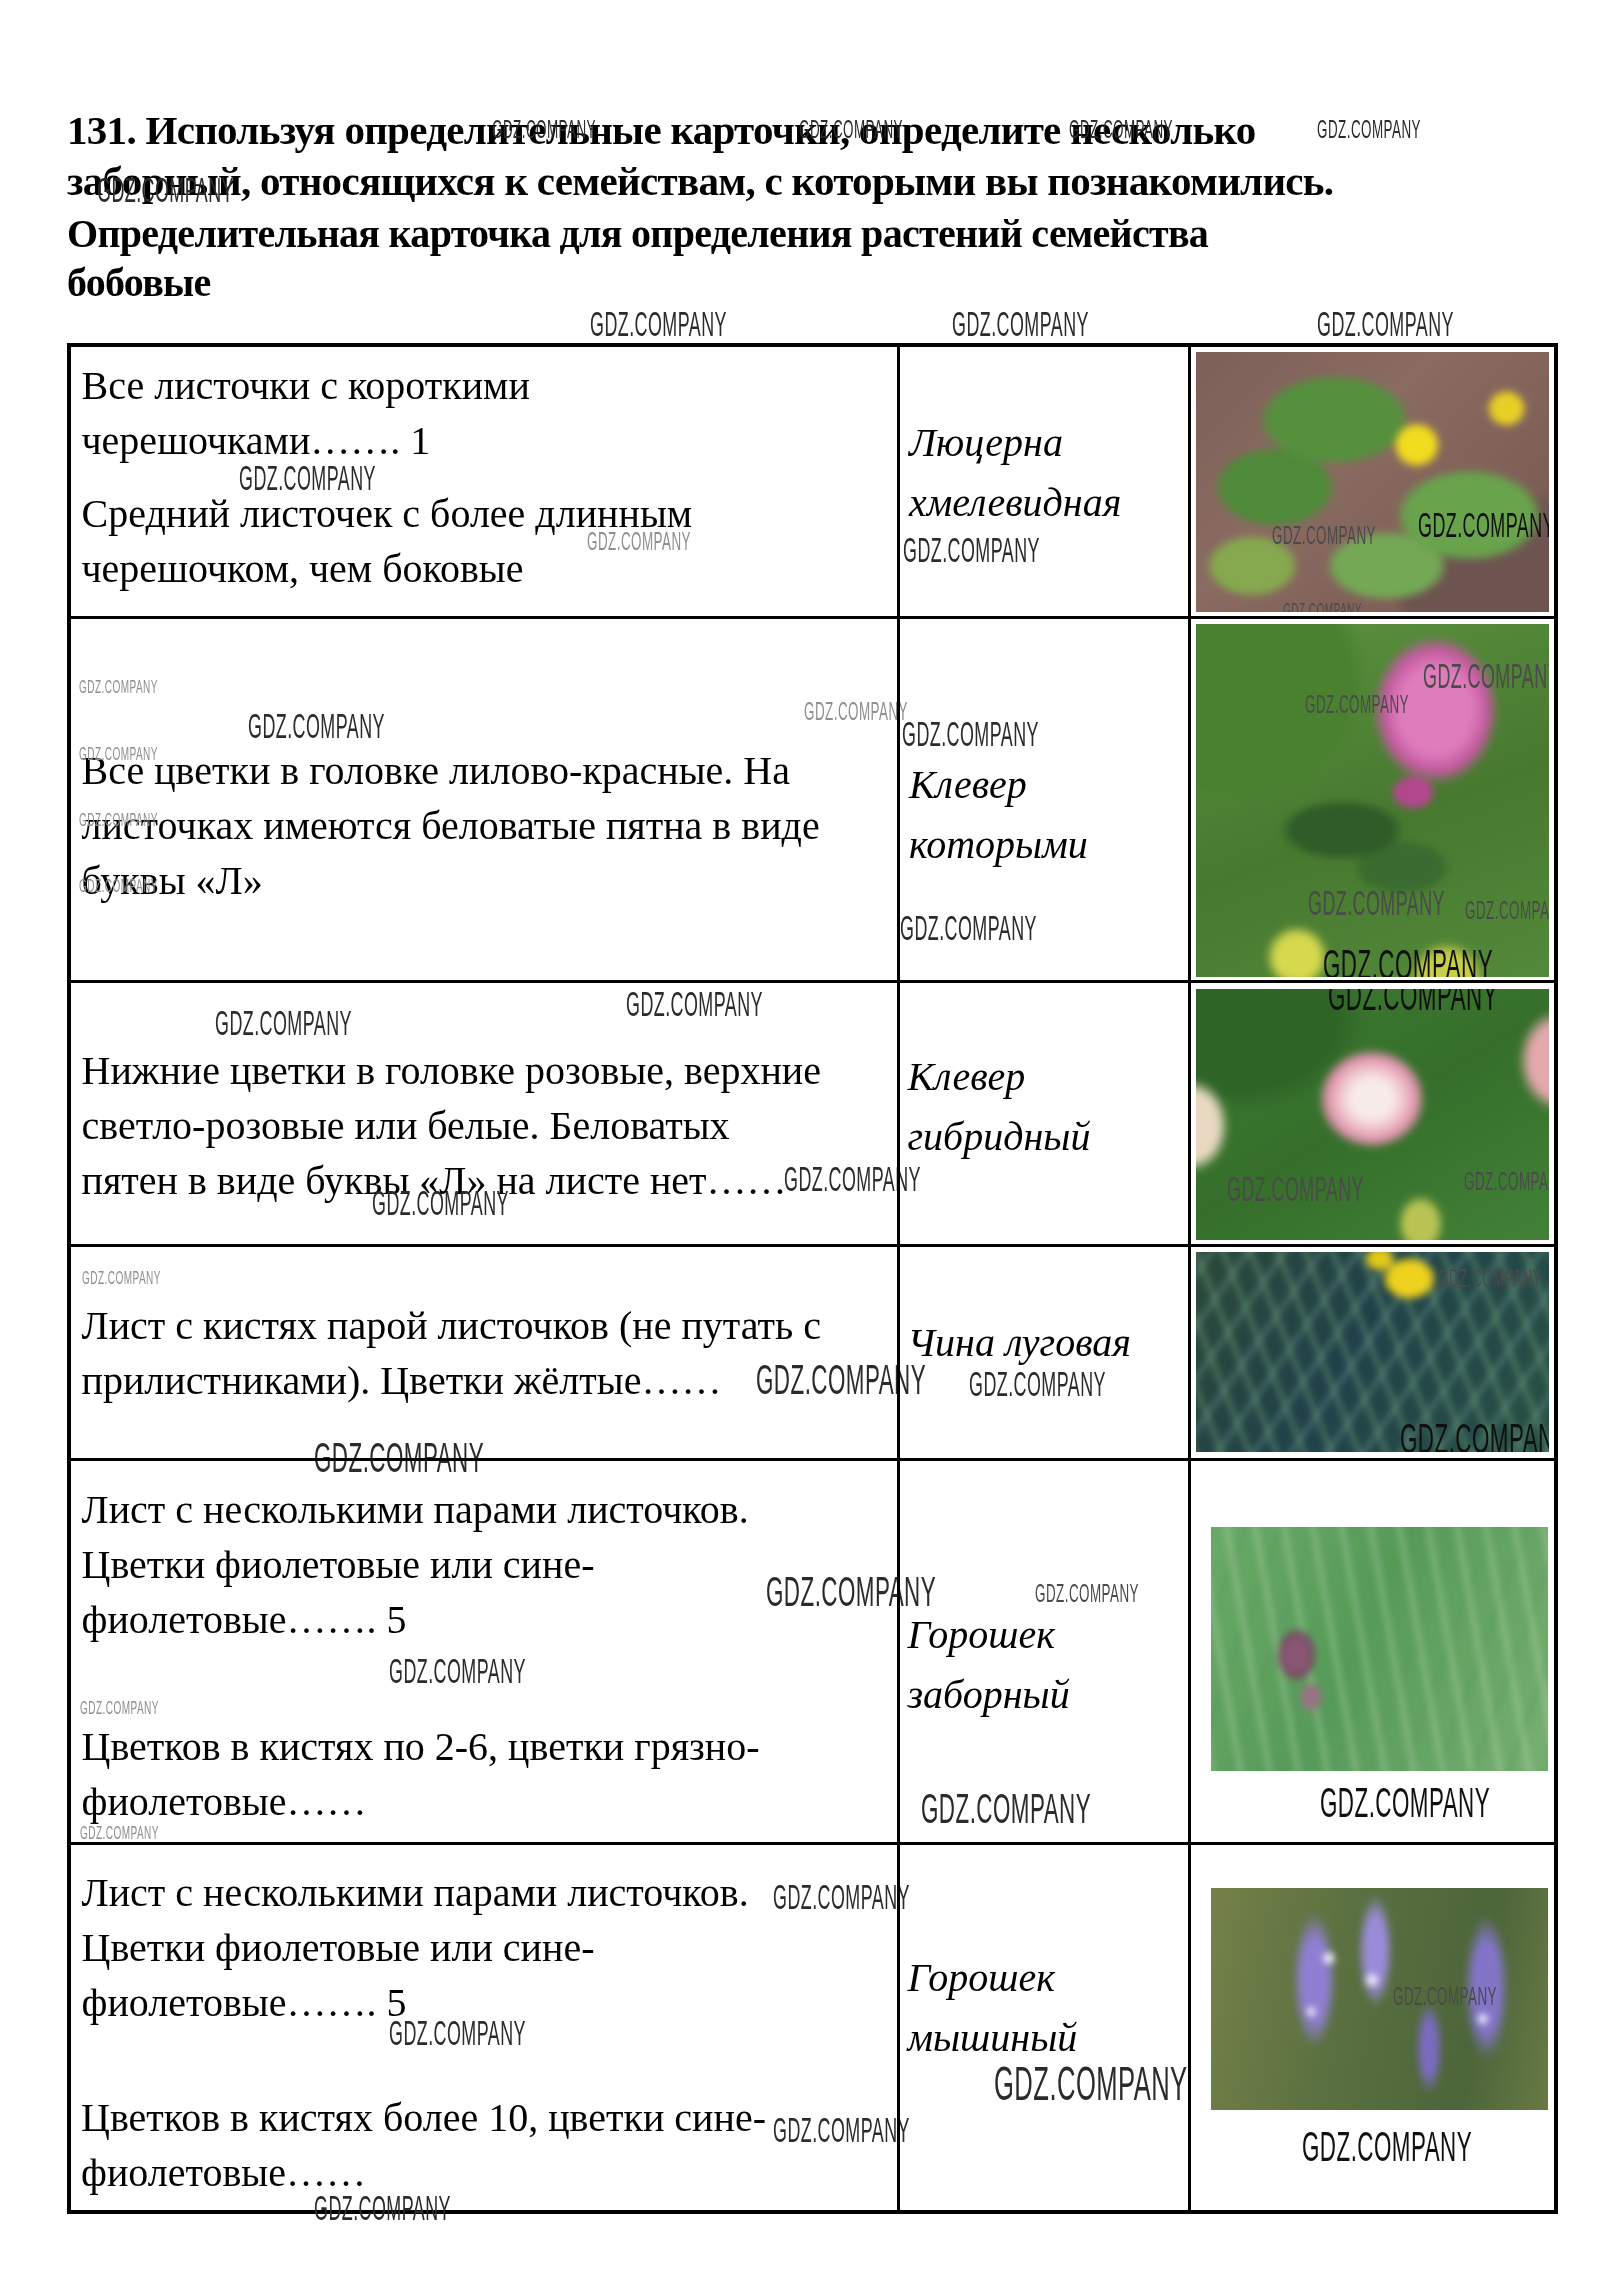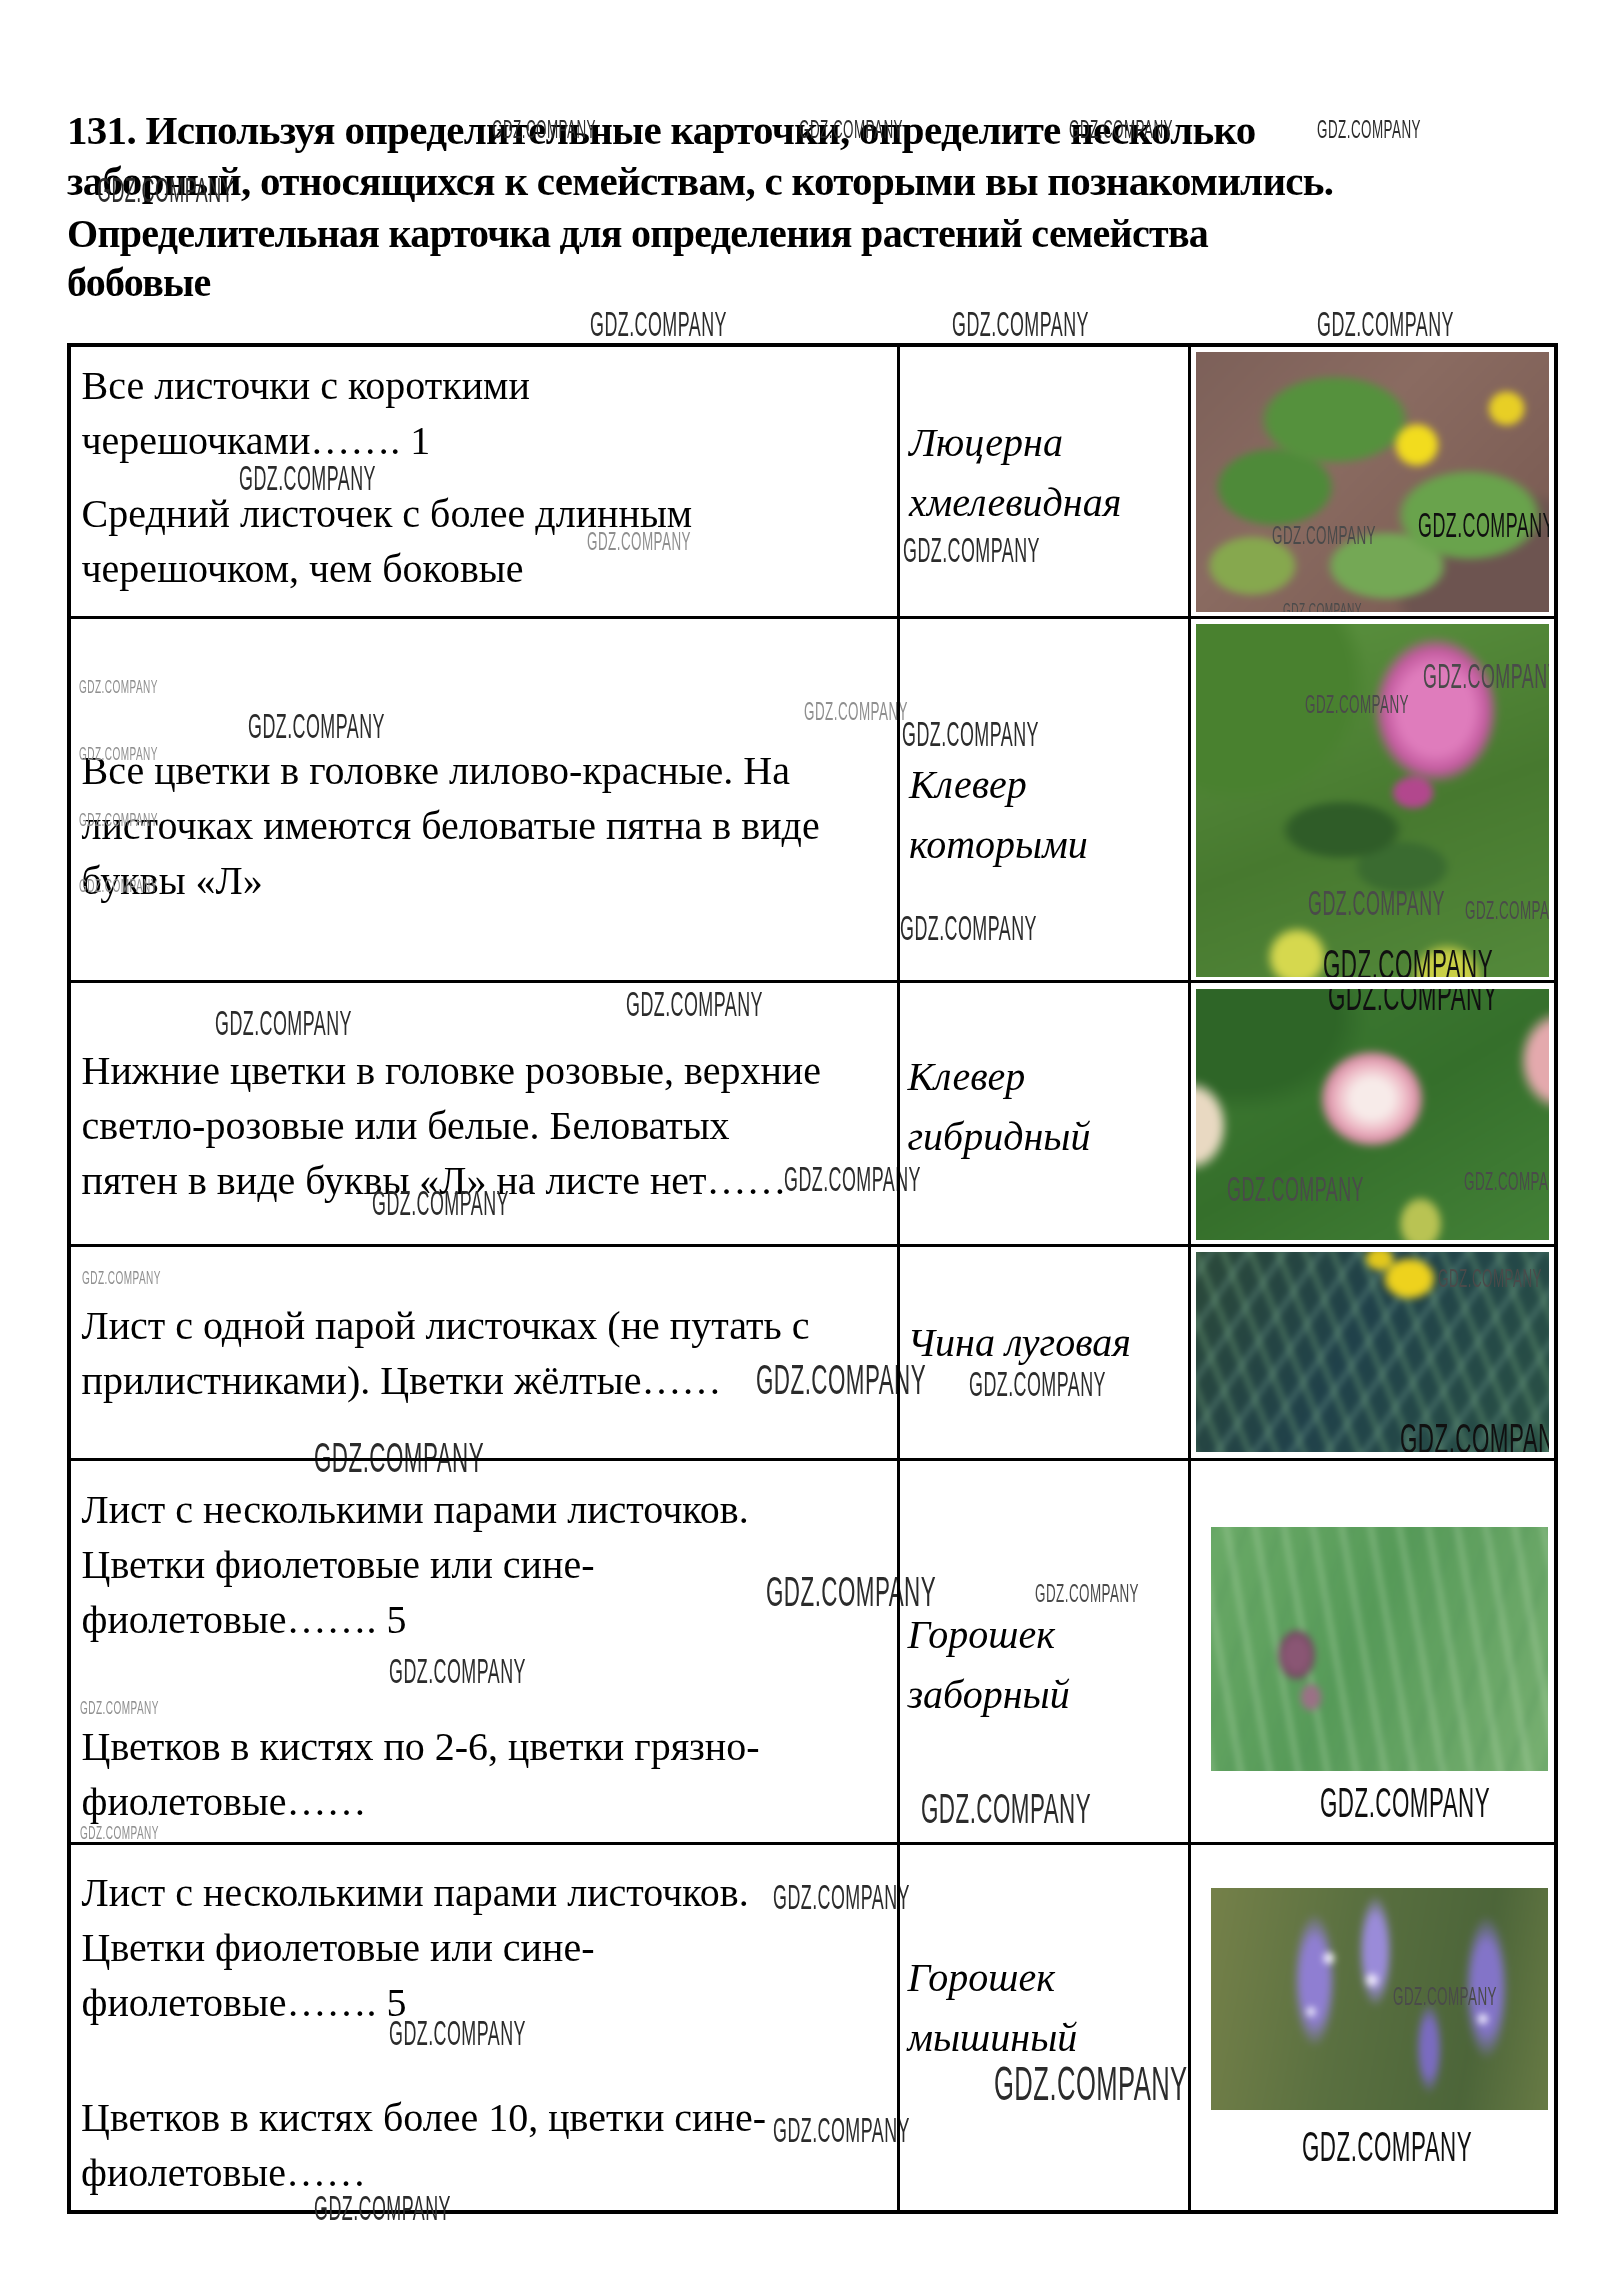--- a/index.html
+++ b/index.html
@@ -199,21 +199,21 @@
         <div class="pbg"></div>
       <span class="wm l dark" style="left:132px;top:-18px;">GDZ.COMPANY</span>
       <span class="wm m dim" style="left:31px;top:181px;">GDZ.COMPANY</span>
       <span class="wm s dim" style="left:268px;top:178px;">GDZ.COMPANY</span>
     </div>
   </div>
 
   <div class="cell" style="left:0;top:900px;width:826px;height:210px;">
     <span class="wm t light" style="left:10.5px;top:19.5px;">GDZ.COMPANY</span>
     <div class="para" style="left:10.5px;top:51px;">
-      <span>Лист с одной парой листочках (не путать с</span>
+      <span>Лист с кистях парой листочков (не путать с</span>
       <span>прилистниками). Цветки жёлтые……</span>
     </div>
     <span class="wm l" style="left:685px;top:108px;">GDZ.COMPANY</span>
     <span class="wm l" style="left:243px;top:186px;z-index:6;">GDZ.COMPANY</span>
   </div>
   <div class="cell" style="left:829px;top:900px;width:287px;height:210px;">
     <div class="pname" style="left:7.5px;top:66px;">
       <span>Чина луговая</span>
     </div>
     <span class="wm m" style="left:69px;top:118px;">GDZ.COMPANY</span>

